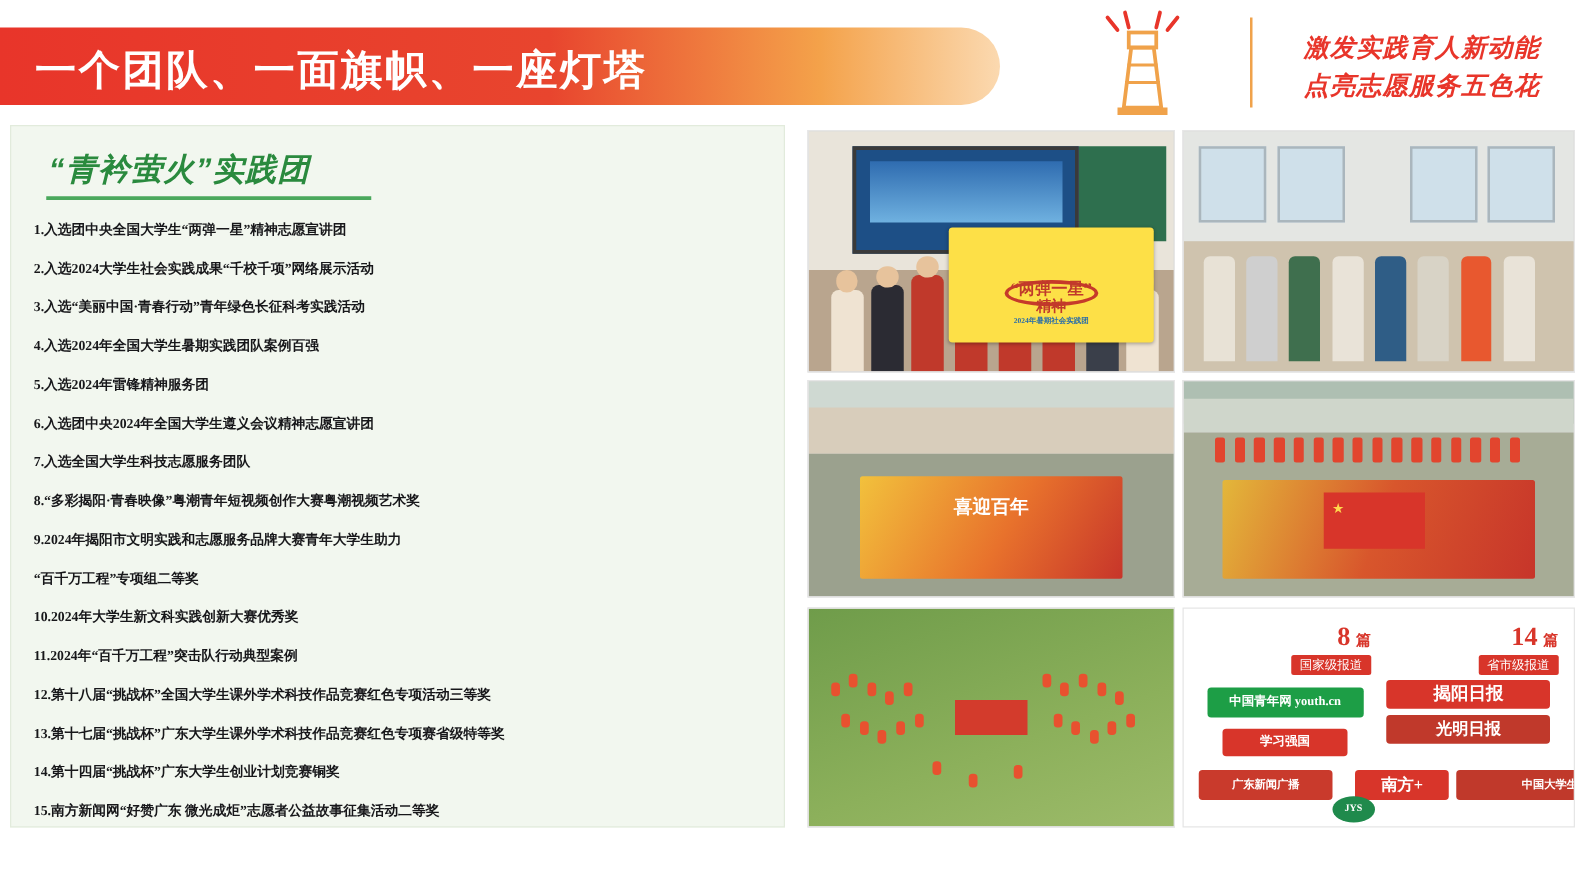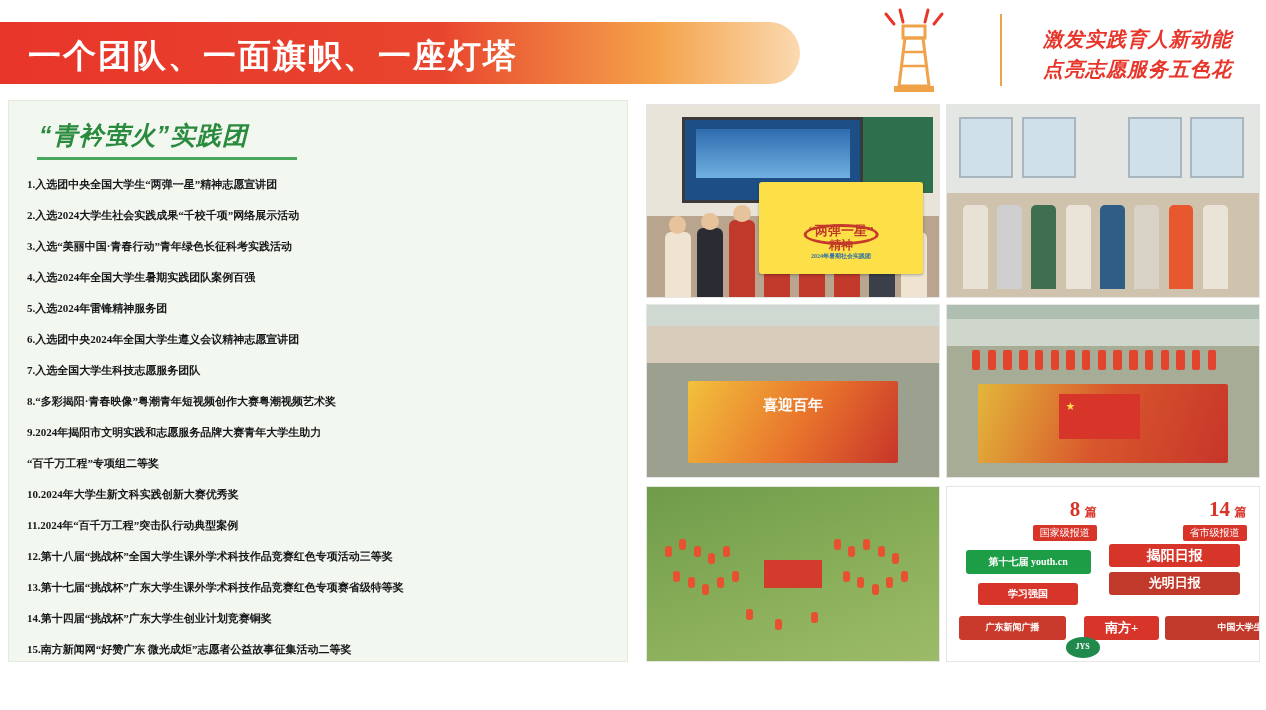--- a/index.html
+++ b/index.html
@@ -339,21 +339,21 @@
     <br>
     <span class="p6-sub">国家级报道</span>
   </div>
   <div class="p6-badge" style="left:52%;">
     <span class="p6-num">14</span>
     <span class="p6-pian">篇</span>
     <br>
     <span class="p6-sub">省市级报道</span>
   </div>
 
-  <div class="p6-logo" style="left:6%;  top:36%; width:40%; height:14%; background:#1d9e46;">第十七届
+  <div class="p6-logo" style="left:6%;  top:36%; width:40%; height:14%; background:#1d9e46;">中国青年网
 youth.cn</div>
   <div class="p6-logo" style="left:52%; top:33%; width:42%; height:13%; background:#d8352a; font-size:14px;">揭阳日报</div>
   <div class="p6-logo" style="left:52%; top:49%; width:42%; height:13%; background:#c0392b; font-size:13px;">光明日报</div>
   <div class="p6-logo" style="left:10%; top:55%; width:32%; height:13%; background:#d8352a;">学习强国</div>
   <div class="p6-logo" style="left:4%;  top:74%; width:34%; height:14%; background:#c93a2c; font-size:9px;">广东新闻广播</div>
   <div class="p6-logo" style="left:44%; top:74%; width:24%; height:14%; background:#d8352a; font-size:13px;">南方+</div>
   <div class="p6-logo" style="left:70%; top:74%; width:26%; height:14%; background:#c0392b; font-size:9px;padding-left:43px;">中国大学生在线</div>
   <div class="p6-logo" style="left:38%; top:86%; width:11%; height:12%; background:#1f8a4c; font-size:8px; border-radius:50%;">JYS</div>
 </div>
 

